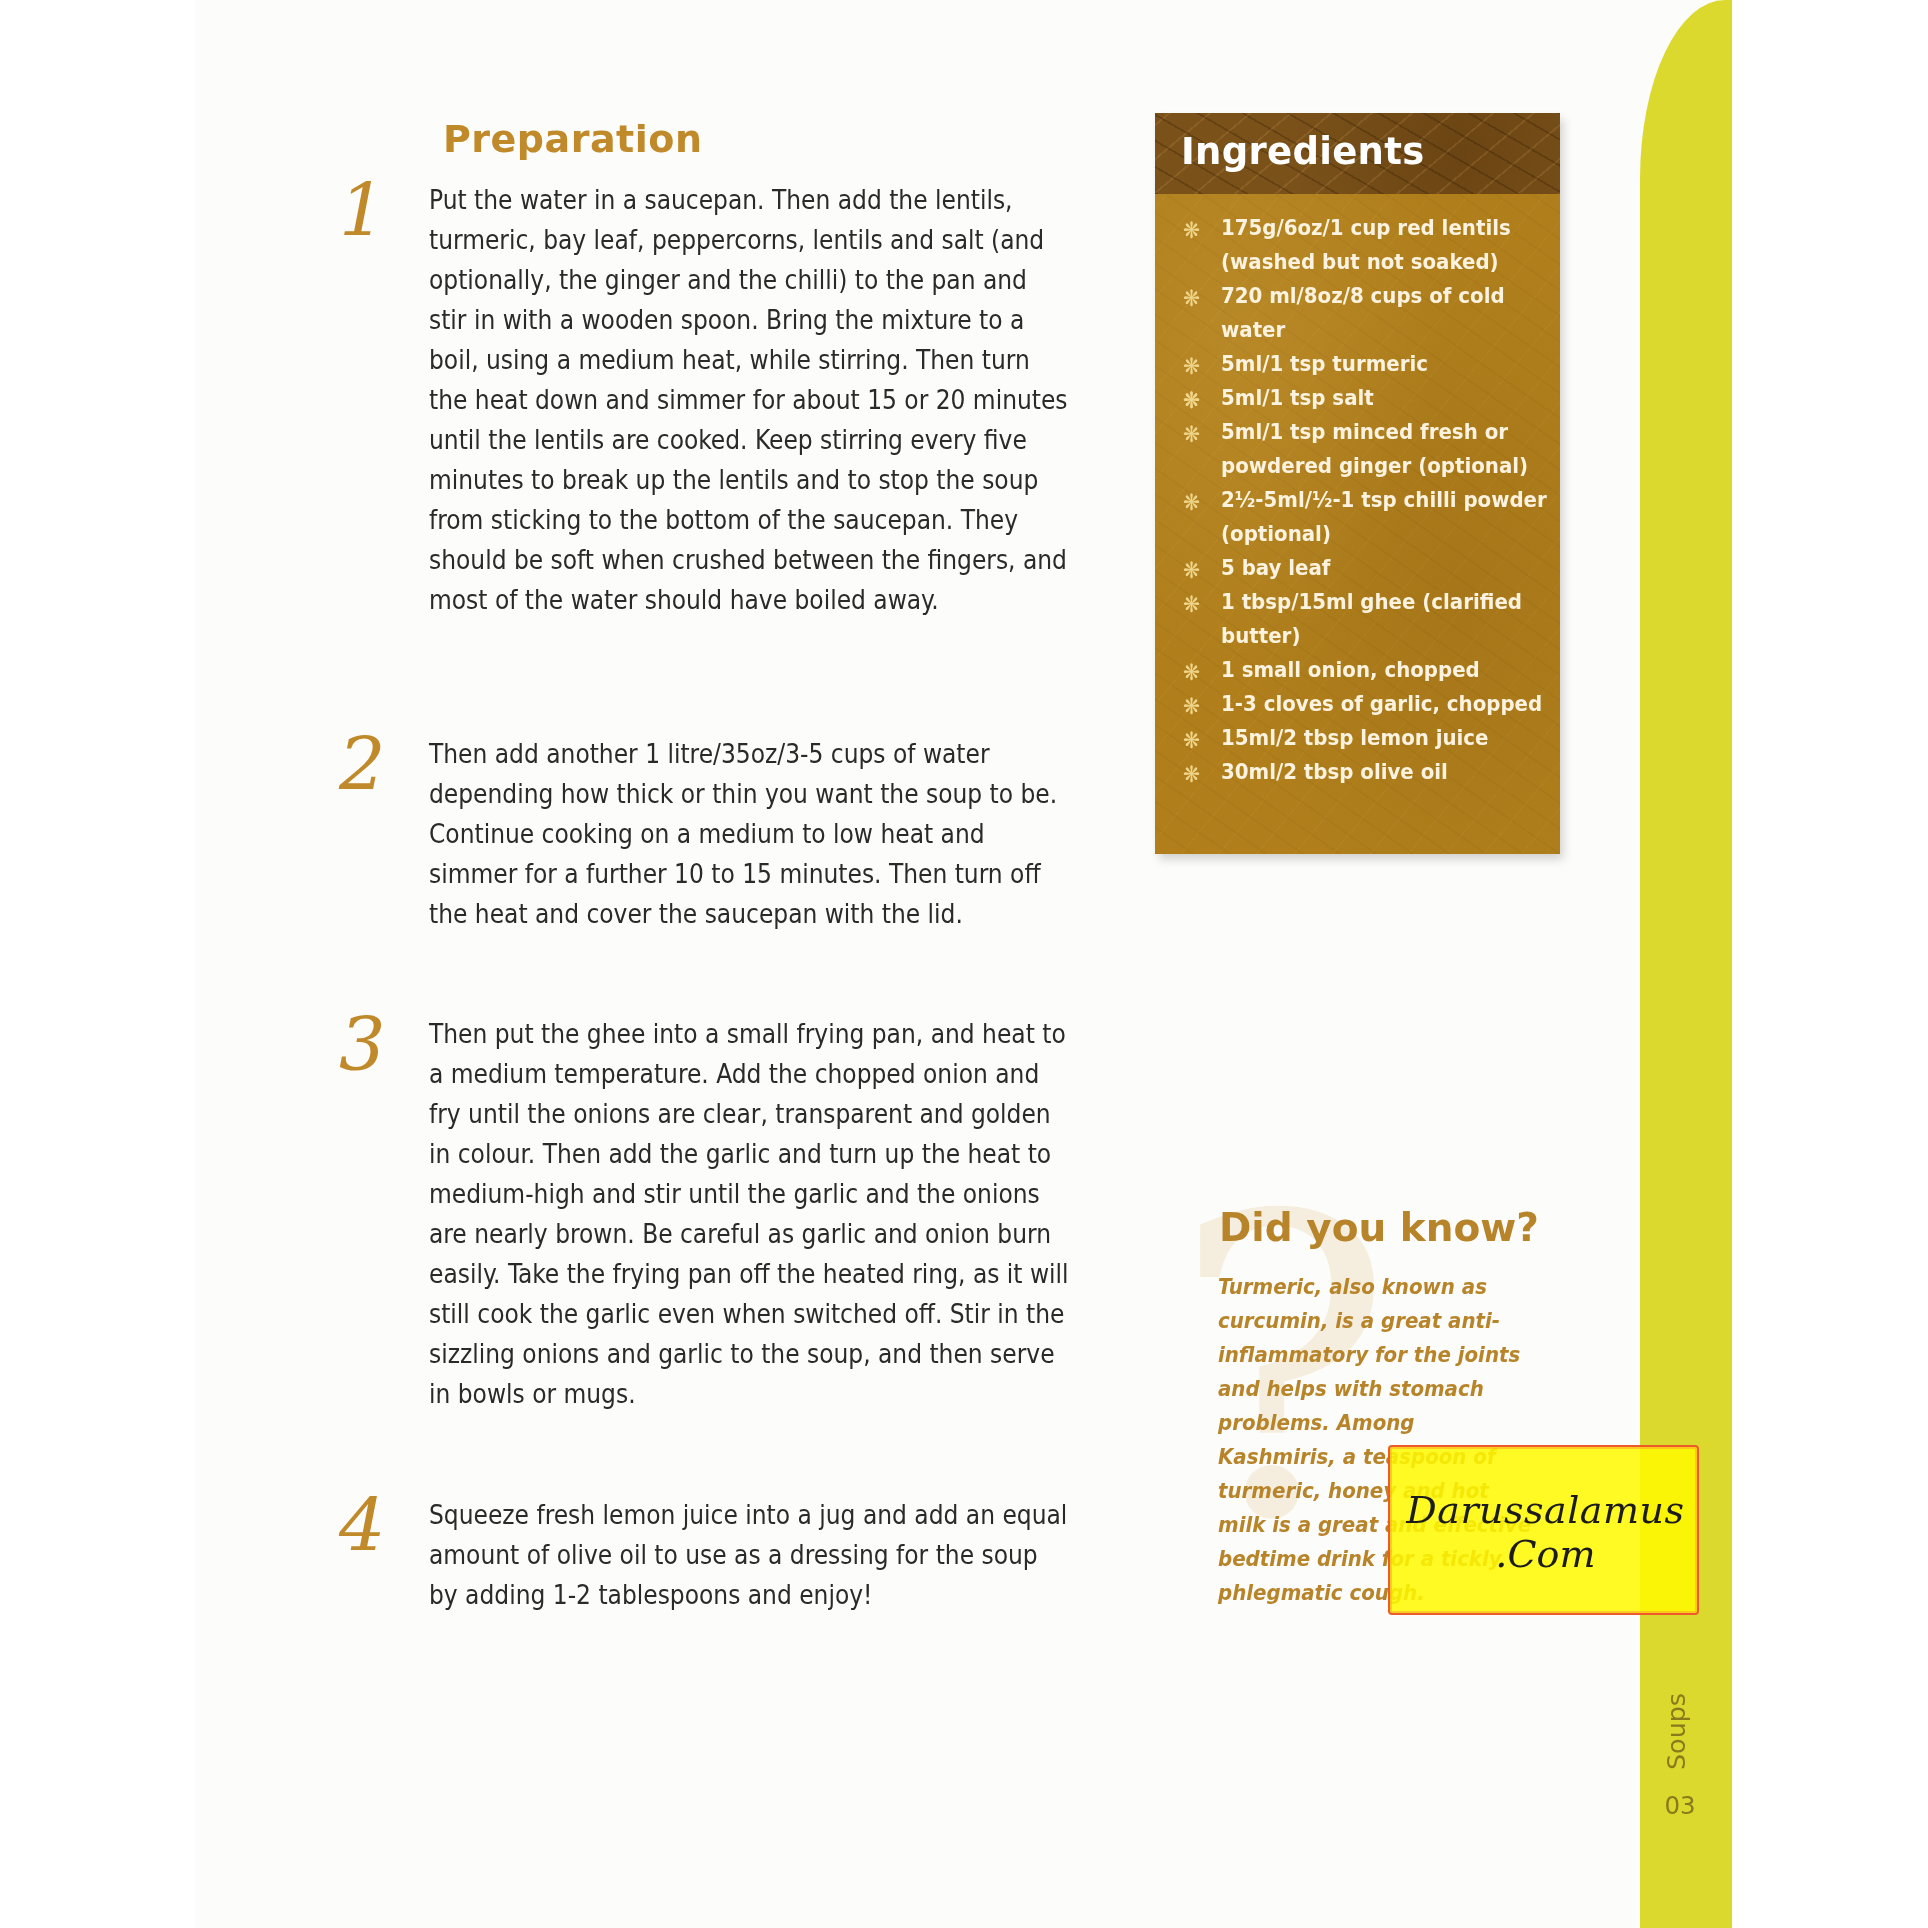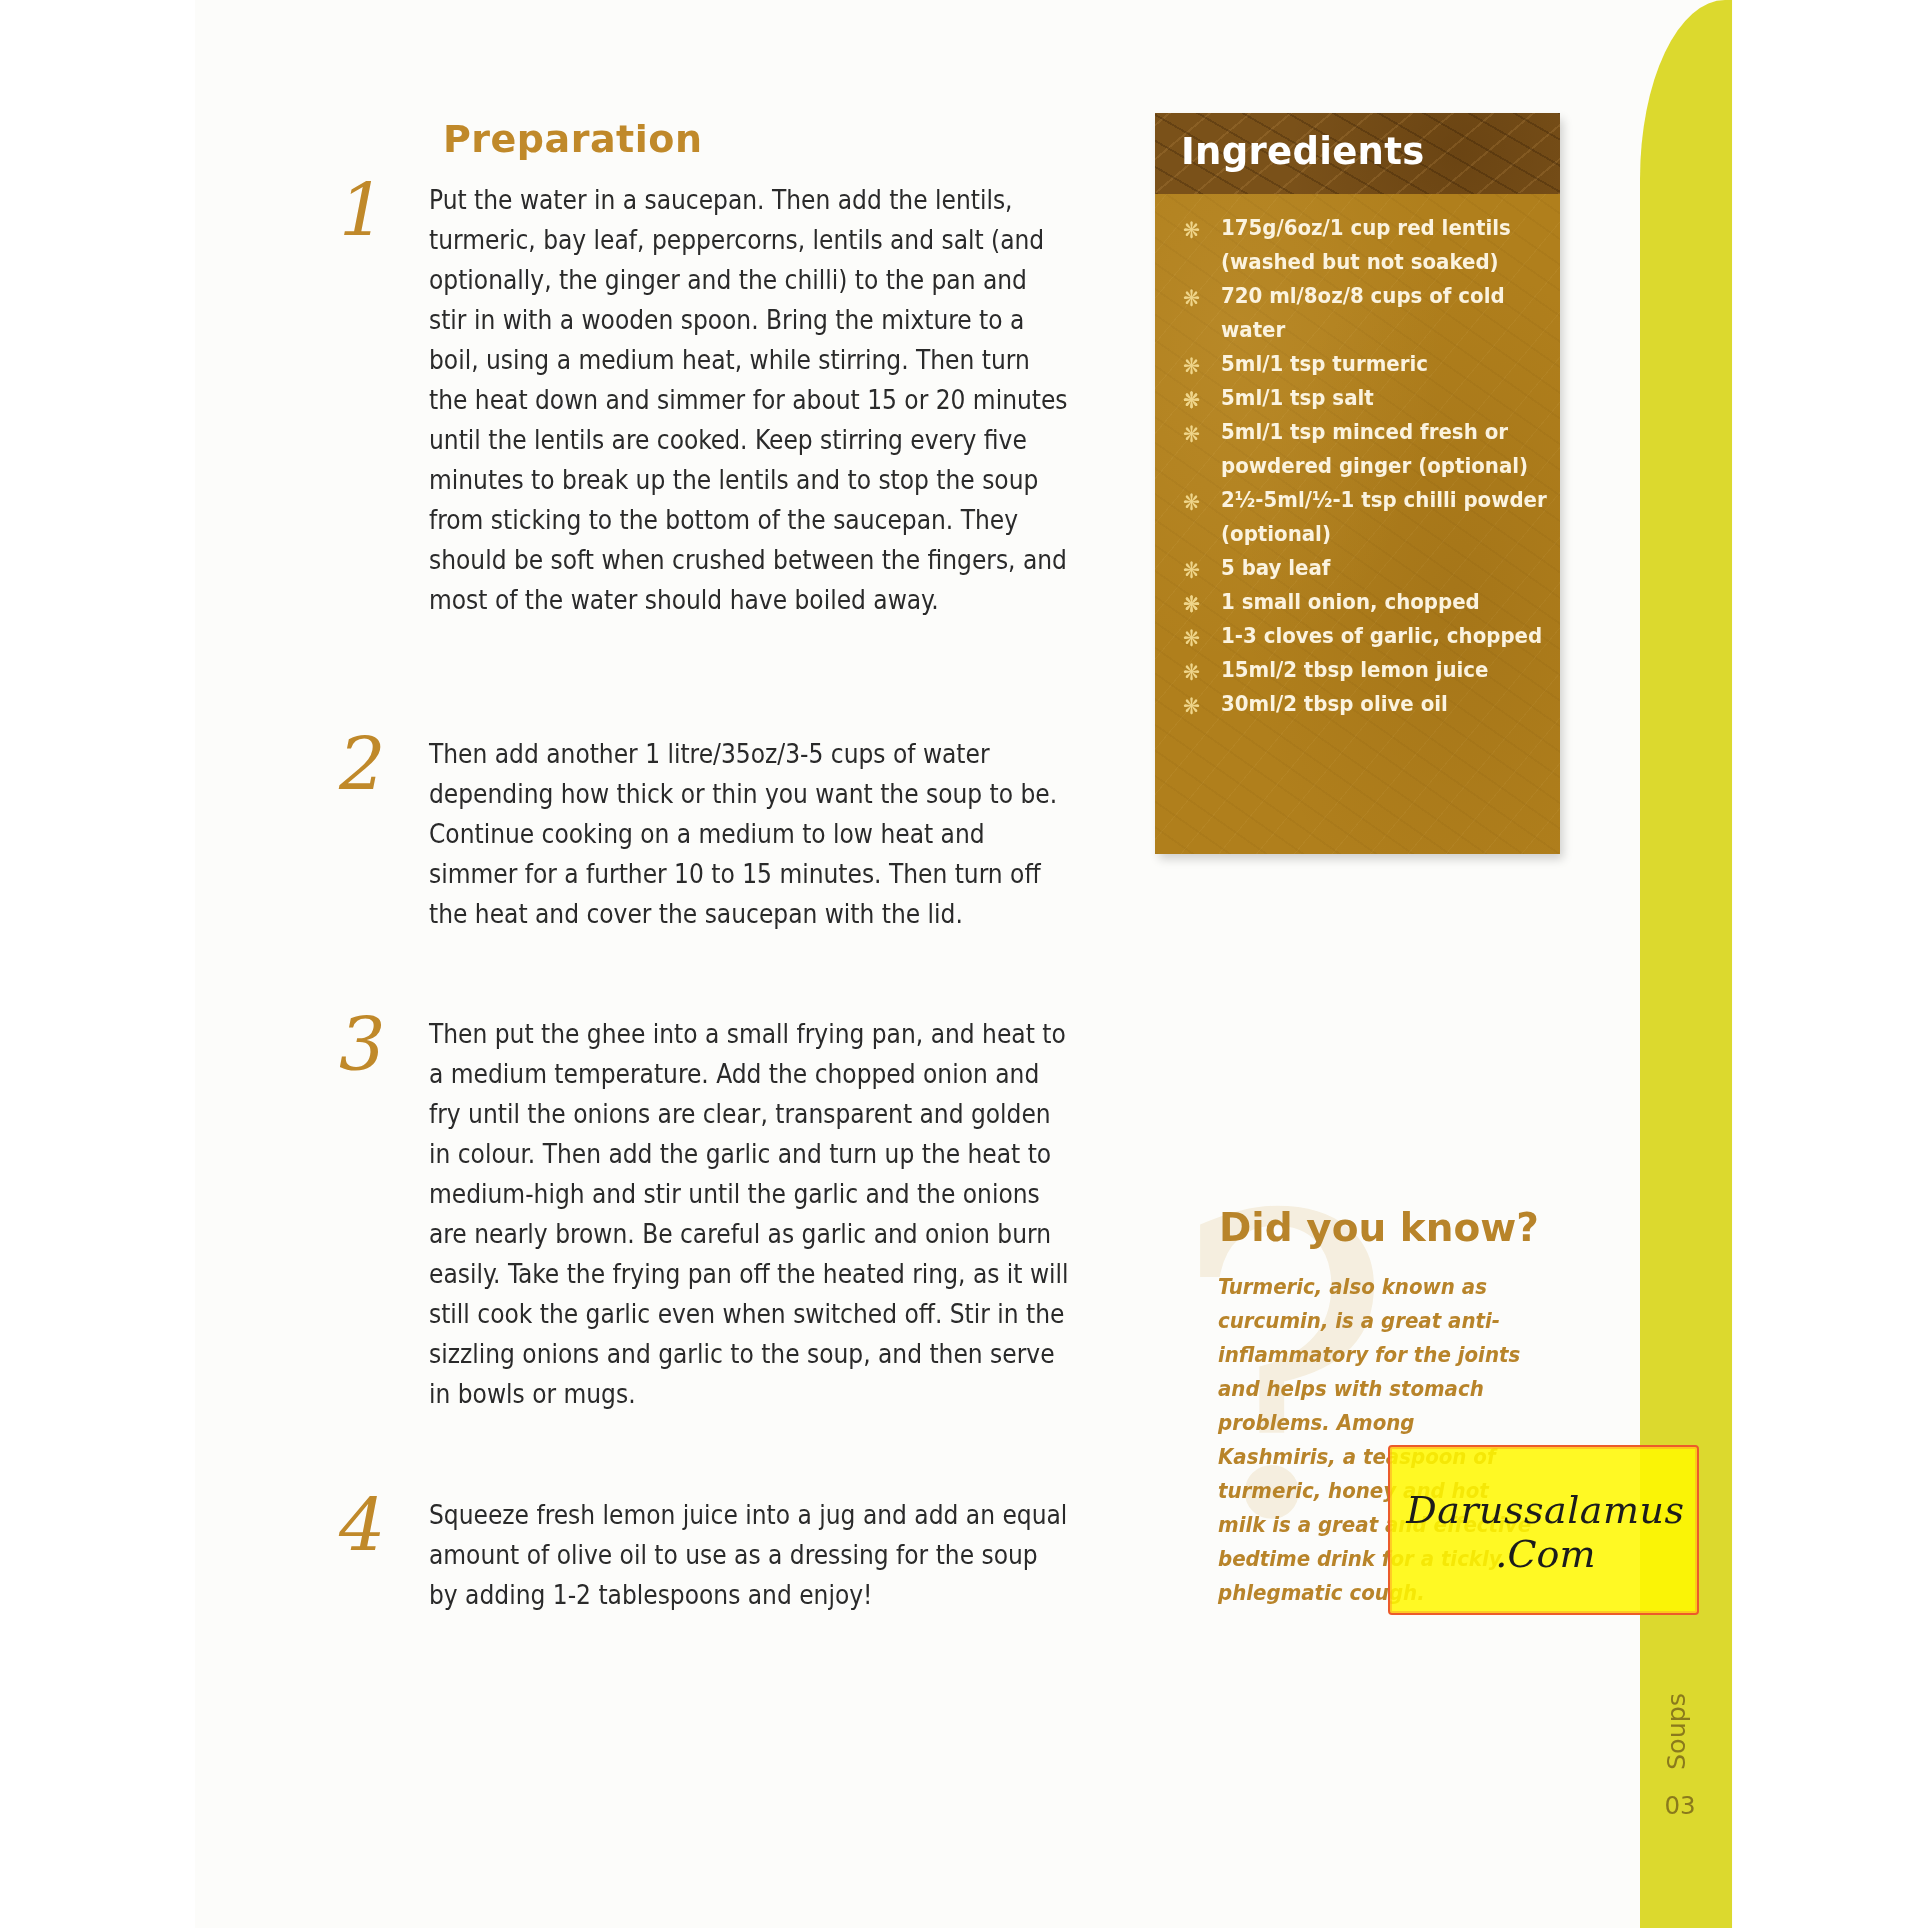--- a/index.html
+++ b/index.html
@@ -74,21 +74,21 @@
   </div>
   <ul class="ing-list">
     <li class="ing-item"><span class="bullet">❋</span><span>175g/6oz/1 cup red lentils (washed but not soaked)</span></li>
     <li class="ing-item"><span class="bullet">❋</span><span>720 ml/8oz/8 cups of cold water</span></li>
     <li class="ing-item"><span class="bullet">❋</span><span>5ml/1 tsp turmeric</span></li>
     <li class="ing-item"><span class="bullet">❋</span></li>
     <li class="ing-item"><span class="bullet">❋</span><span>5ml/1 tsp salt</span></li>
     <li class="ing-item"><span class="bullet">❋</span><span>5ml/1 tsp minced fresh or powdered ginger (optional)</span></li>
     <li class="ing-item"><span class="bullet">❋</span><span>2½-5ml/½-1 tsp chilli powder (optional)</span></li>
     <li class="ing-item"><span class="bullet">❋</span><span>5 bay leaf</span></li>
-    <li class="ing-item"><span class="bullet">❋</span></li>
+    <li class="ing-item"><span class="bullet">❋</span><span>1 tbsp/15ml ghee (clarified butter)</span></li>
     <li class="ing-item"><span class="bullet">❋</span><span>1 small onion, chopped</span></li>
     <li class="ing-item"><span class="bullet">❋</span><span>1-3 cloves of garlic, chopped</span></li>
     <li class="ing-item"><span class="bullet">❋</span><span>15ml/2 tbsp lemon juice</span></li>
     <li class="ing-item"><span class="bullet">❋</span><span>30ml/2 tbsp olive oil</span></li>
   </ul>
 </div>
 
 <div class="dyk-q">?</div>
 <h2 class="dyk-title" style="margin:0;text-align:center;">Did you know?</h2>
 <p class="dyk-body" style="margin:0;">Turmeric, also known as curcumin, is a great anti-inflammatory for the joints and helps with stomach problems. Among Kashmiris, a teaspoon of turmeric, honey and hot milk is a great and effective bedtime drink for a tickly phlegmatic cough.</p>

